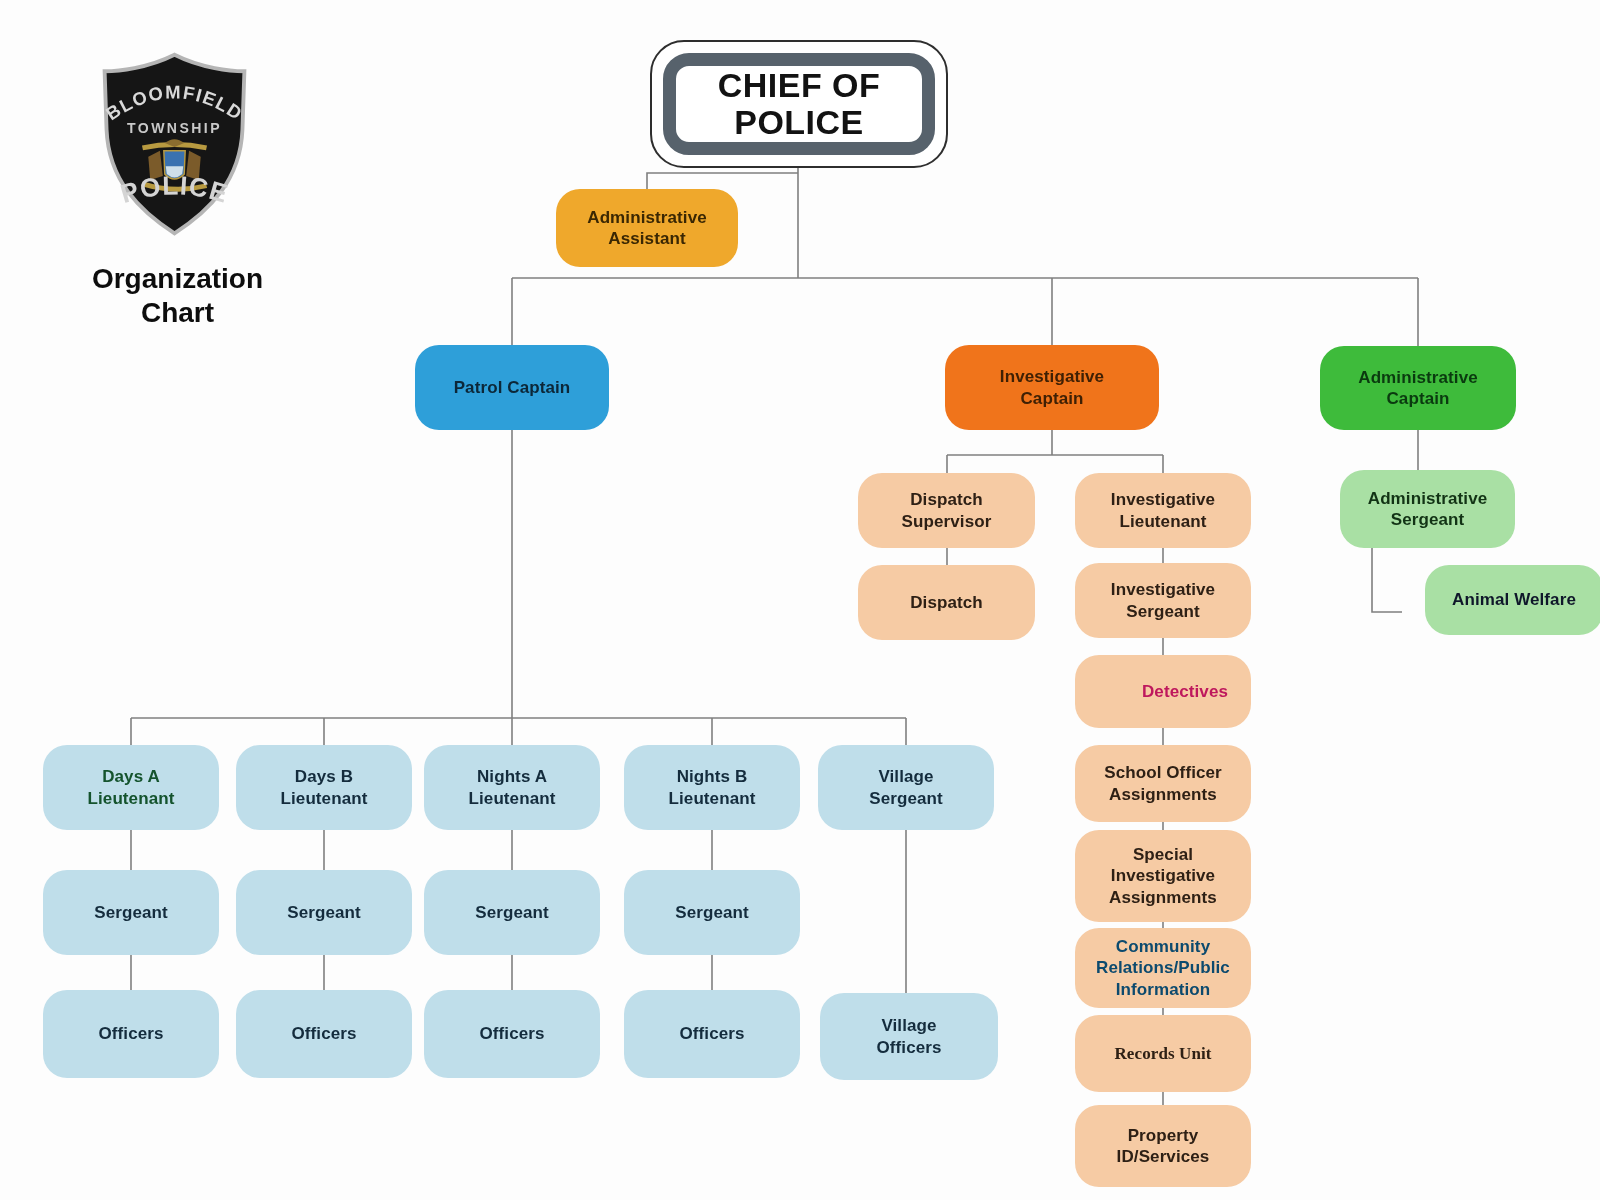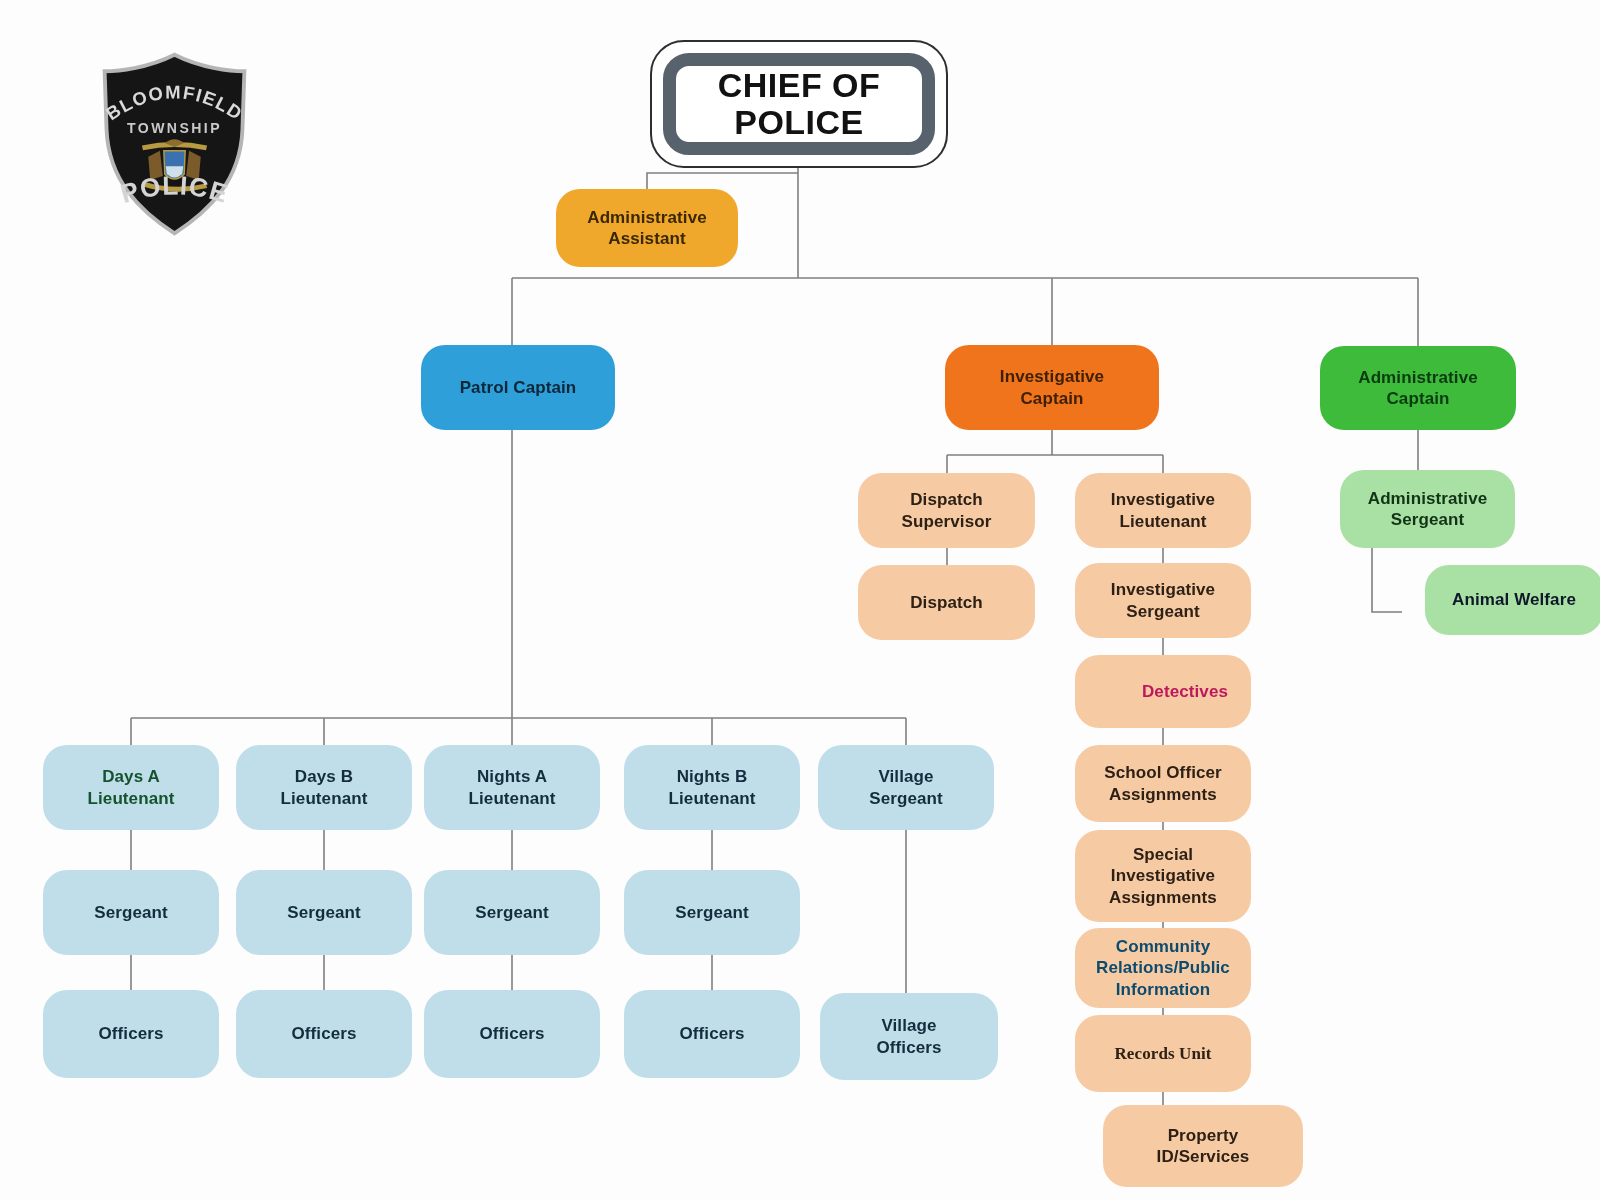--- a/index.html
+++ b/index.html
@@ -93,32 +93,34 @@
         <path d="M74,106 L96,106 L95,130 Q85,140 75,130 Z" fill="#3a72b0" stroke="#b89a40" stroke-width="1.5"></path>
         <path d="M76,122 L94,122 L93,130 Q85,137 77,130 Z" fill="#cfe0ea"></path>
         <path d="M52,140 Q85,150 118,142" stroke="#b89a40" stroke-width="5" fill="none"></path>
       </g>
       <text font-size="27" font-weight="bold" fill="#d4d4d4" letter-spacing="1" font-family="Liberation Sans, sans-serif">
         <textPath href="#arcBottom" startOffset="50%" text-anchor="middle">POLICE</textPath>
       </text>
     </svg>
   </div>
 
+  <div class="org-title">Organization
+Chart</div>
 
   <div class="chief-outer">
     <div class="chief-inner">
       <span>CHIEF OF
 POLICE</span>
     </div>
   </div>
 
   <div id="nodes-layer">
       <div class="node" style="left: 556px; top: 189px; width: 182px; height: 78px; background: rgb(239, 168, 44); color: rgb(58, 39, 3);"><span>Administrative
 Assistant</span></div>
-      <div class="node" style="left: 415px; top: 345px; width: 194px; height: 85px; background: rgb(46, 159, 217); color: rgb(12, 39, 56); margin-left: 6px;"><span>Patrol Captain</span></div>
+      <div class="node" style="left: 415px; top: 345px; width: 194px; height: 85px; background: rgb(46, 159, 217); color: rgb(12, 39, 56);"><span>Patrol Captain</span></div>
       <div class="node" style="left: 945px; top: 345px; width: 214px; height: 85px; background: rgb(240, 116, 27); color: rgb(63, 32, 4);"><span>Investigative
 Captain</span></div>
       <div class="node" style="left: 1320px; top: 346px; width: 196px; height: 84px; background: rgb(62, 187, 59); color: rgb(10, 58, 15);"><span>Administrative
 Captain</span></div>
       <div class="node" style="left: 43px; top: 745px; width: 176px; height: 85px; background: rgb(191, 222, 234); color: #14532d;"><span>Days A
 Lieutenant</span></div>
       <div class="node" style="left: 236px; top: 745px; width: 176px; height: 85px; background: rgb(191, 222, 234); color: rgb(20, 44, 61);"><span>Days B
 Lieutenant</span></div>
       <div class="node" style="left: 424px; top: 745px; width: 176px; height: 85px; background: rgb(191, 222, 234); color: rgb(20, 44, 61);"><span>Nights A
 Lieutenant</span></div>
@@ -146,20 +148,20 @@
       <div class="node" style="left: 1075px; top: 655px; width: 176px; height: 73px; background: rgb(246, 203, 164); color: #be185d; padding-left: 48px;"><span>Detectives</span></div>
       <div class="node" style="left: 1075px; top: 745px; width: 176px; height: 77px; background: rgb(246, 203, 164); color: rgb(46, 32, 21);"><span>School Officer
 Assignments</span></div>
       <div class="node" style="left: 1075px; top: 830px; width: 176px; height: 92px; background: rgb(246, 203, 164); color: rgb(46, 32, 21);"><span>Special
 Investigative
 Assignments</span></div>
       <div class="node" style="left: 1075px; top: 928px; width: 176px; height: 80px; background: rgb(246, 203, 164); color: #0c4a6e;"><span>Community
 Relations/Public
 Information</span></div>
       <div class="node" style="left: 1075px; top: 1015px; width: 176px; height: 77px; background: rgb(246, 203, 164); color: rgb(46, 32, 21); font-family: Liberation Serif, serif;"><span>Records Unit</span></div>
-      <div class="node" style="left: 1075px; top: 1105px; width: 200px; height: 82px; background: rgb(246, 203, 164); color: rgb(46, 32, 21); margin-left: 28px;"><span>Property
+      <div class="node" style="left: 1075px; top: 1105px; width: 176px; height: 82px; background: rgb(246, 203, 164); color: rgb(46, 32, 21);"><span>Property
 ID/Services</span></div>
       <div class="node" style="left: 1340px; top: 470px; width: 175px; height: 78px; background: rgb(169, 224, 164); color: rgb(18, 51, 21);"><span>Administrative
 Sergeant</span></div>
       <div class="node" style="left: 1400px; top: 565px; width: 178px; height: 70px; background: rgb(169, 224, 164); color: #0f172a; margin-left: 25px;"><span>Animal Welfare</span></div>
     </div>
 
 </div>
 
 </body></html>

